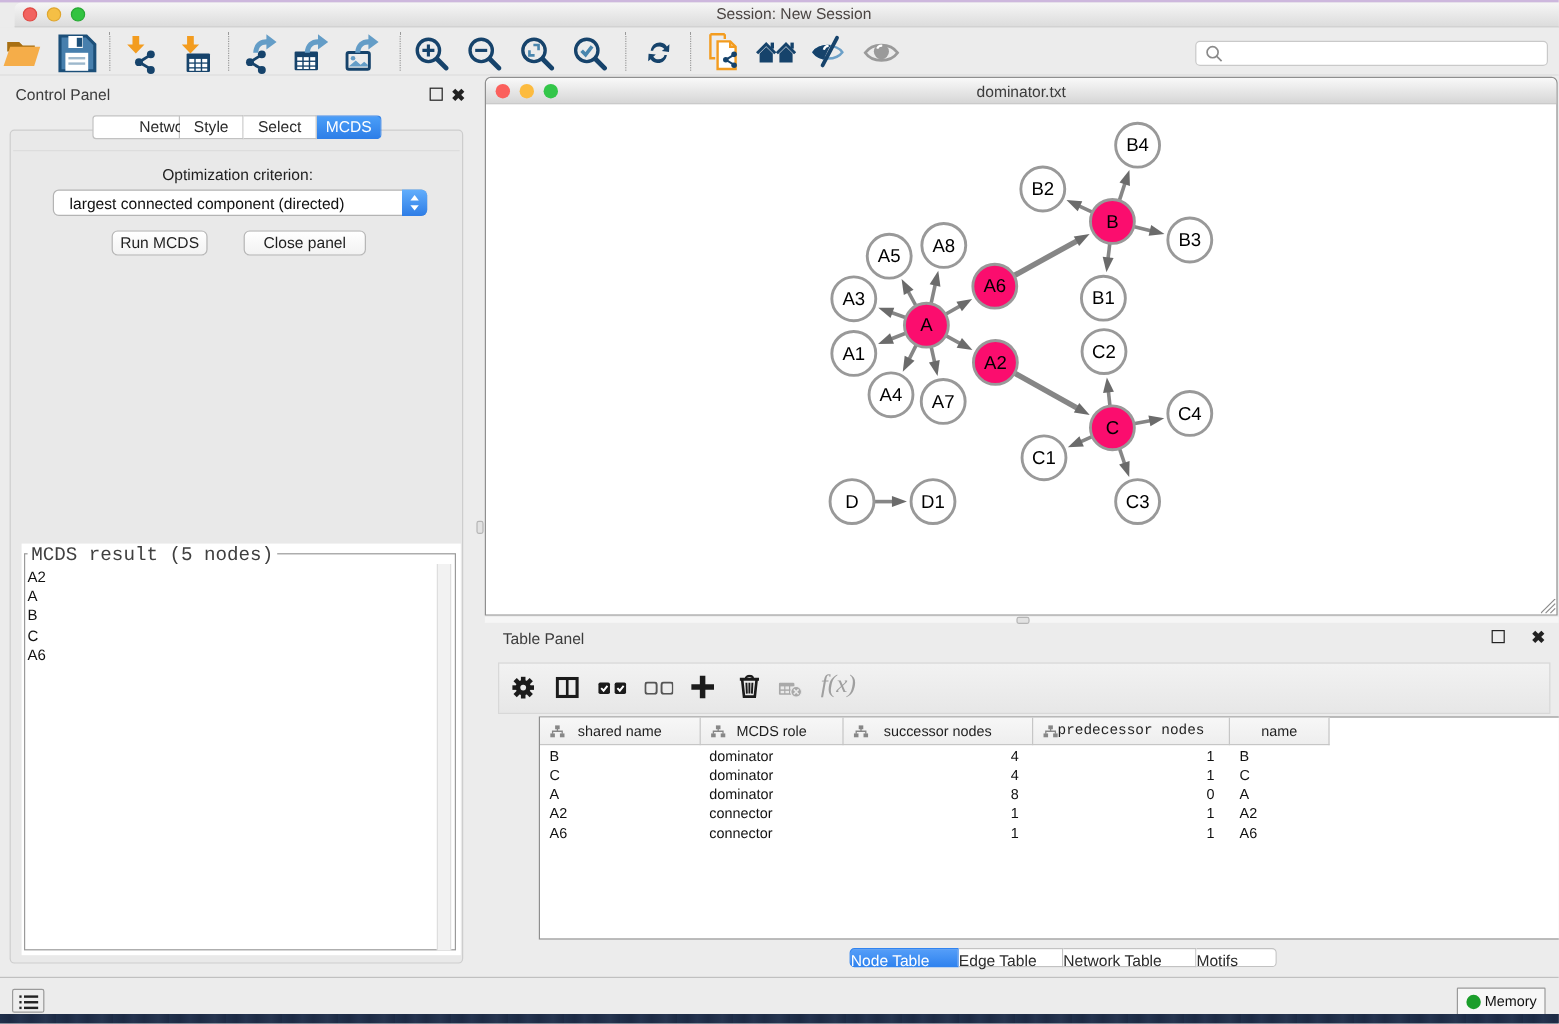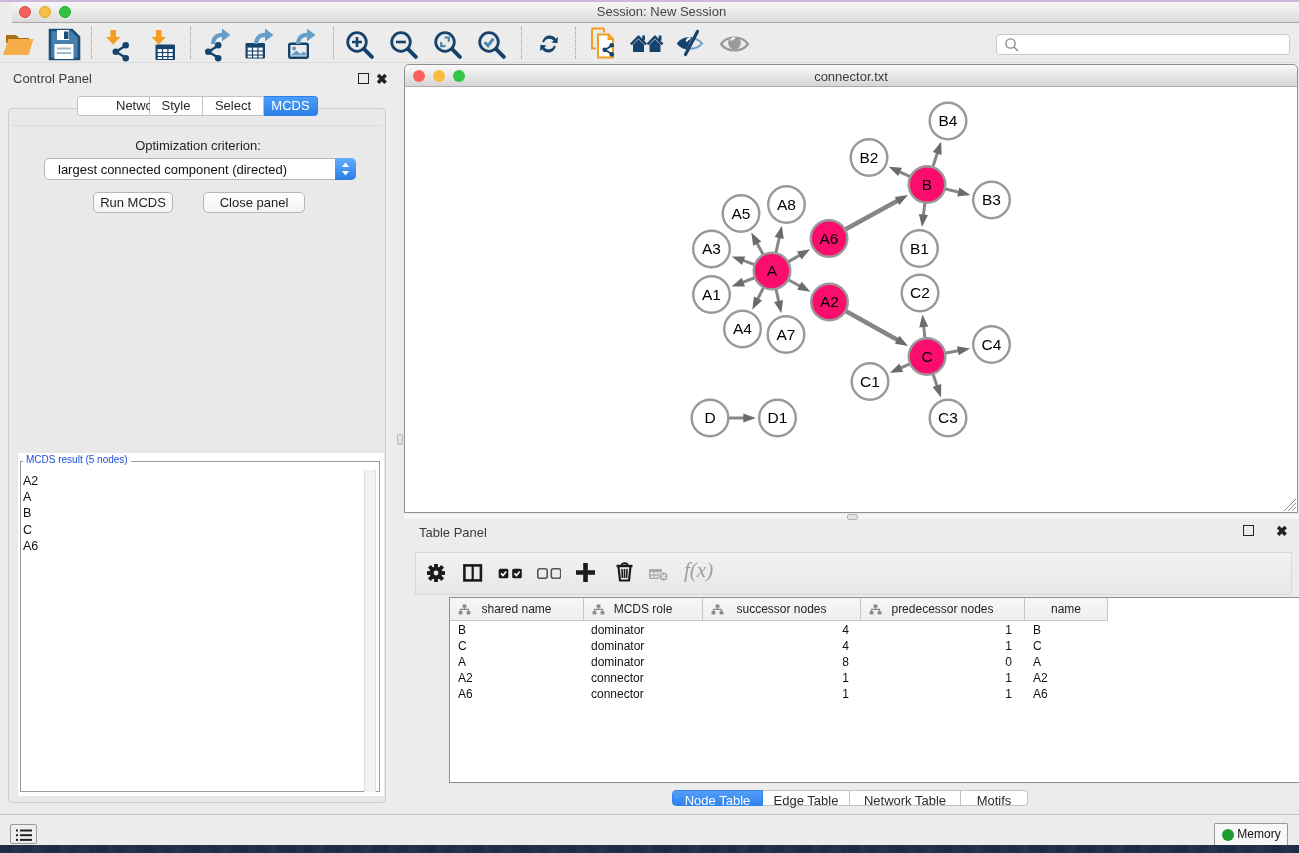--- a/index.html
+++ b/index.html
@@ -36,21 +36,21 @@
   #combo { left:35px; top:49px; width:312px; height:22px; background:#fff;
     border:1px solid #b4b4b4; border-radius:5px; font-size:13px; color:#111;
     line-height:21px; padding-left:13px; }
   #combo-btn { position:absolute; right:-1px; top:-1px; width:21px; height:22px;
     border-radius:0 5px 5px 0; background:linear-gradient(#62aefc,#2e7de6); }
   .btn { position:absolute; height:21px; background:linear-gradient(#ffffff,#f2f2f2);
     border:1px solid #b7b7b7; border-radius:5px; font-size:13px; color:#1f1f1f;
     text-align:center; line-height:19px; }
   #fieldset { left:9px; top:344px; width:366px; height:343px; background:#fff; }
   #fs-border { position:absolute; left:2px; top:8px; width:360px; height:331px; border:1px solid #9a9a9a; }
-  #fs-label { left:5px; top:1px; background:#fff; padding:0 3px; font-size:10px; color:#1d4ed8; z-index:3; }
+  #fs-label { left:5px; top:1px; background:#fff; padding:0 3px; font-size:16px; color:#404040; z-index:3;font-family:Liberation Mono, monospace; }
   #fs-scroll { position:absolute; left:346px; top:17px; width:12px; height:322px;
     background:#f2f2f2; border-left:1px solid #dedede; border-right:1px solid #dedede; }
   #fs-items { position:absolute; left:5px; top:20px; font-size:12.5px; color:#111; line-height:16.2px; }
 
   
   #netwin { left:404px; top:64px; width:894px; height:449px;
     background:#fff; border:1px solid #8f8f8f; border-radius:5px 5px 0 0;
     box-shadow:0 0 0 0; }
   #netwin-tb { position:absolute; left:0; top:0; width:100%; height:22px;
     background:linear-gradient(#f9f9f9,#d6d6d6); border-bottom:1px solid #ababab;
@@ -64,22 +64,22 @@
   #tp-toolbar { left:415px; top:552px; width:877px; height:43px;
     background:linear-gradient(#f2f2f2,#e7e7e7); border:1px solid #d8d8d8; }
   #tp-table { left:417px; top:597px; width:873px; height:186px; background:#fff;
     border:1px solid #8f8f8f;margin-left:32px; }
   #tp-header { position:absolute; left:0; top:0; height:23px; width:658px;
     background:linear-gradient(#f7f7f7,#eeeeee); border-bottom:1px solid #c6c6c6; }
   .hcell { position:absolute; top:0; height:23px; border-right:1px solid #c6c6c6;
     font-size:12px; color:#1f1f1f; text-align:center; line-height:23px; }
   .trow { position:absolute; font-size:12px; color:#111; height:16px; line-height:16px; }
   #tp-tabs { left:672px; top:790px; height:21px; }
-  .btab { position:absolute; top:0; height:16px; line-height:20px; text-align:center;
-    font-size:13px; color:#2b2b2b; background:#fff; border:1px solid #c2c2c2; }
+  .btab { position:absolute; top:0; height:16px; line-height:20px; text-align:left;
+    font-size:13px; color:#2b2b2b; background:#fff; border:1px solid #c2c2c2;margin-left:36px; }
   .btab.sel { background:linear-gradient(#559ef8,#3083ef); color:#fff; border-color:#3083ef; }
 
   
   #statusbar { left:0; top:814px; width:1299px; height:31px; background:#ececec;
     border-top:1px solid #c0c0c0; }
   #memorybtn { position:absolute; right:11px; top:8px; width:74px; height:23px;
     background:#f7f7f7; border:1px solid #9a9a9a; border-radius:1px;
     font-size:12px; color:#111; line-height:21px; text-align:center; padding-left:16px; }
   #listbtn { position:absolute; left:10px; top:9px; width:27px; height:20px;
     background:#eeeeee; border:1px solid #9a9a9a; border-radius:2px; }
@@ -285,21 +285,21 @@
     <div id="fs-scroll"></div>
     <div id="fs-items">A2<br>A<br>B<br>C<br>A6</div>
   </div>
 </div>
 
 <div class="abs" id="netwin">
   <div id="netwin-tb">
     <div class="tl2" style="left:8px;  background:#fb605c;"></div>
     <div class="tl2" style="left:28px; background:#fcbb3f;"></div>
     <div class="tl2" style="left:48px; background:#33c649;"></div>
-    <div class="title">connector.txt</div>
+    <div class="title">dominator.txt</div>
   </div>
   <svg id="graph" width="892" height="426" style="position:absolute; left:0; top:23px;">
 <g stroke="#868686" fill="none">
 <line x1="350.2" y1="189.5" x2="337.0" y2="194.7" stroke-width="3.0"></line>
 <line x1="350.1" y1="176.8" x2="337.2" y2="172.2" stroke-width="3.0"></line>
 <line x1="358.8" y1="199.0" x2="352.3" y2="211.9" stroke-width="3.0"></line>
 <line x1="358.5" y1="167.2" x2="351.5" y2="154.3" stroke-width="3.0"></line>
 <line x1="370.9" y1="200.6" x2="374.0" y2="214.6" stroke-width="3.0"></line>
 <line x1="370.8" y1="165.4" x2="374.5" y2="148.4" stroke-width="3.0"></line>
 <line x1="382.6" y1="174.1" x2="395.6" y2="166.7" stroke-width="3.0"></line>
@@ -478,21 +478,21 @@
             <g fill="#878787">
               <rect x="4.6" y="0.5" width="3.8" height="3.2"></rect>
               <rect x="0.6" y="7.2" width="3.8" height="3.2"></rect>
               <rect x="8.6" y="7.2" width="3.8" height="3.2"></rect>
             </g>
             <g stroke="#878787" fill="none">
               <path d="M6.5 3.5 v2 M2.5 7.4 v-2 h8 v2" stroke-width="1.1"></path>
             </g>
           </svg>
         </span>successor nodes</div>
-    <div class="hcell" style="left:411px; width:164px;"><span style="position:absolute;left:8px;top:0">
+    <div class="hcell" style="left:411px; width:164px;font-family:Liberation Mono, monospace;"><span style="position:absolute;left:8px;top:0">
           <svg width="13" height="11" viewBox="0 0 13 11" style="position:absolute;top:6px;">
             <g fill="#878787">
               <rect x="4.6" y="0.5" width="3.8" height="3.2"></rect>
               <rect x="0.6" y="7.2" width="3.8" height="3.2"></rect>
               <rect x="8.6" y="7.2" width="3.8" height="3.2"></rect>
             </g>
             <g stroke="#878787" fill="none">
               <path d="M6.5 3.5 v2 M2.5 7.4 v-2 h8 v2" stroke-width="1.1"></path>
             </g>
           </svg>

